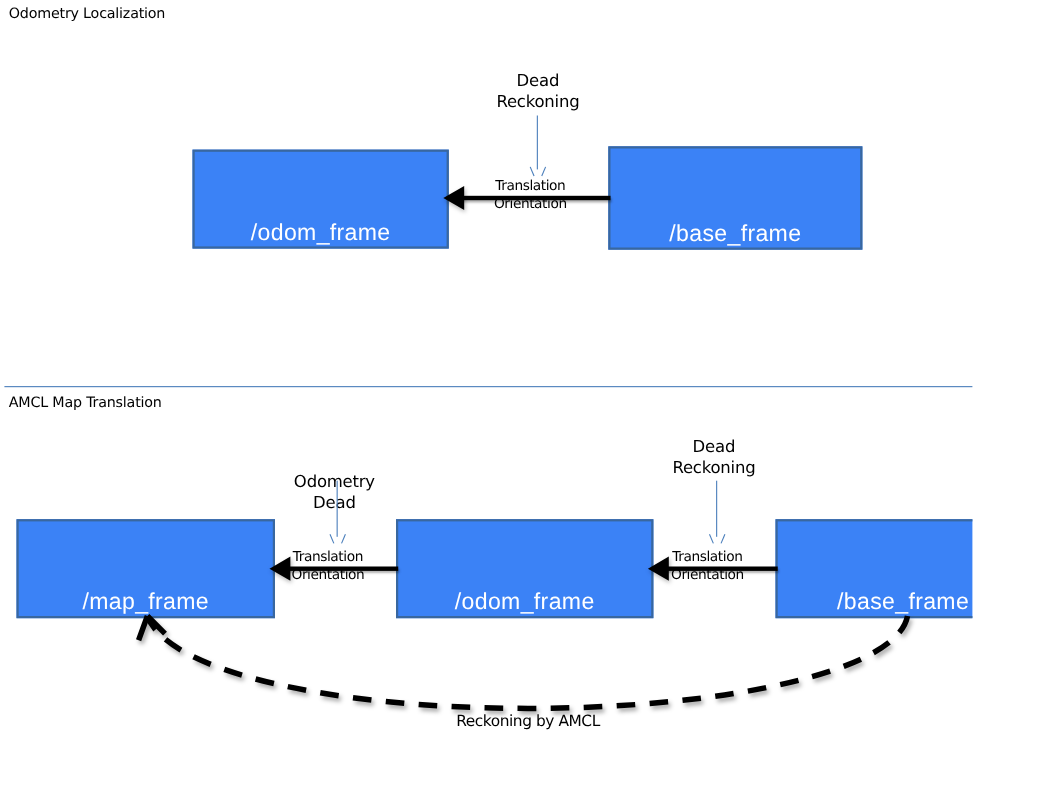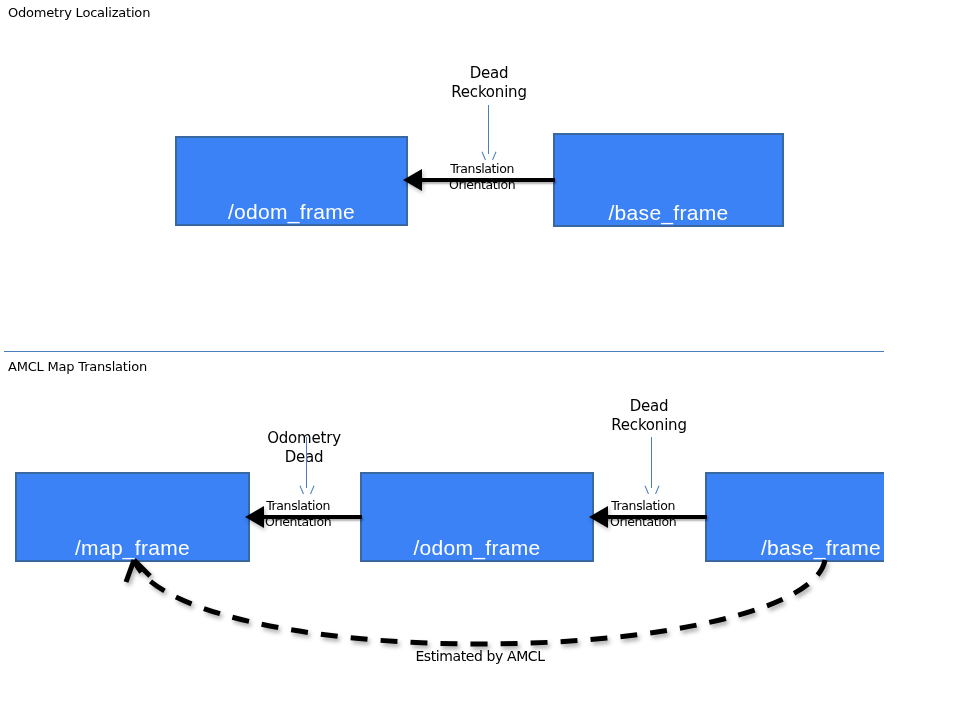--- a/index.html
+++ b/index.html
@@ -282,15 +282,15 @@
       <filter id="softShadow" x="-20%" y="-20%" width="150%" height="150%">
         <feDropShadow dx="2" dy="3" stdDeviation="2" flood-color="#000000" flood-opacity="0.33"></feDropShadow>
       </filter>
     </defs>
     <g filter="url(#softShadow)">
       <path d="M 725 12 C 716 62, 560 96, 380 96 C 200 96, 52 62, 34 12" fill="none" stroke="#000000" stroke-width="5" stroke-dasharray="17 13" stroke-linecap="butt"></path>
       <path d="M 34 12 L 26 34 M 34 12 L 50 28" fill="none" stroke="#000000" stroke-width="5" stroke-linecap="butt"></path>
     </g>
   </svg>
 
-  <div id="amcl-caption">Estimated by AMCL</div>
+  <div id="amcl-caption">Reckoning by AMCL</div>
 
 </div>
 
 </body></html>

